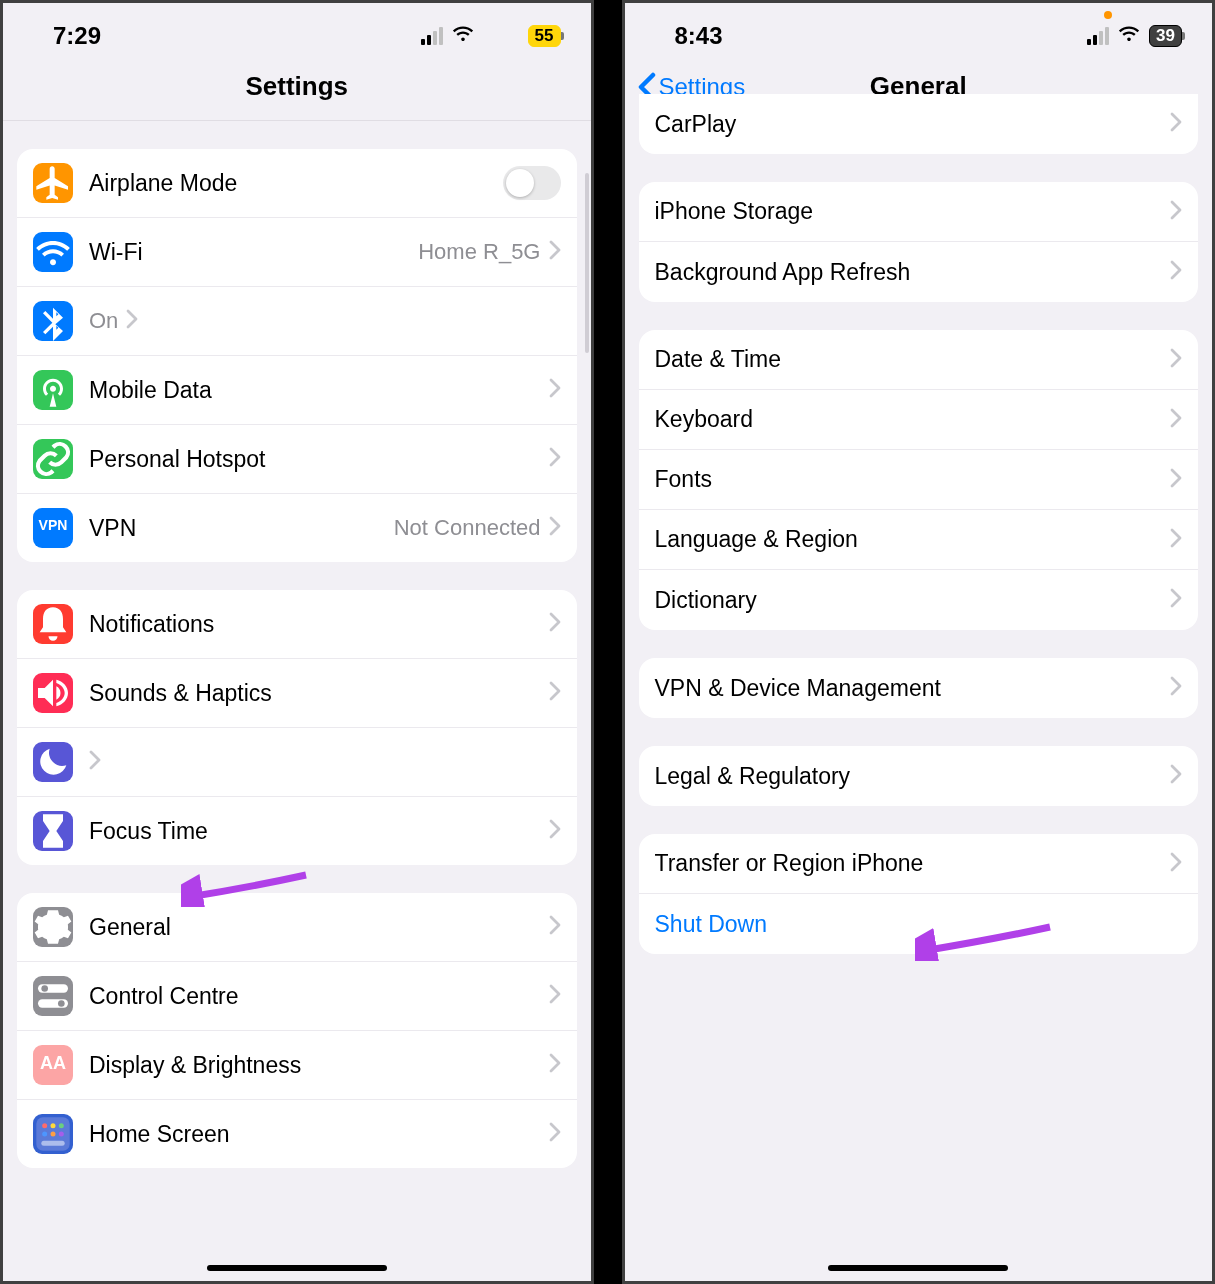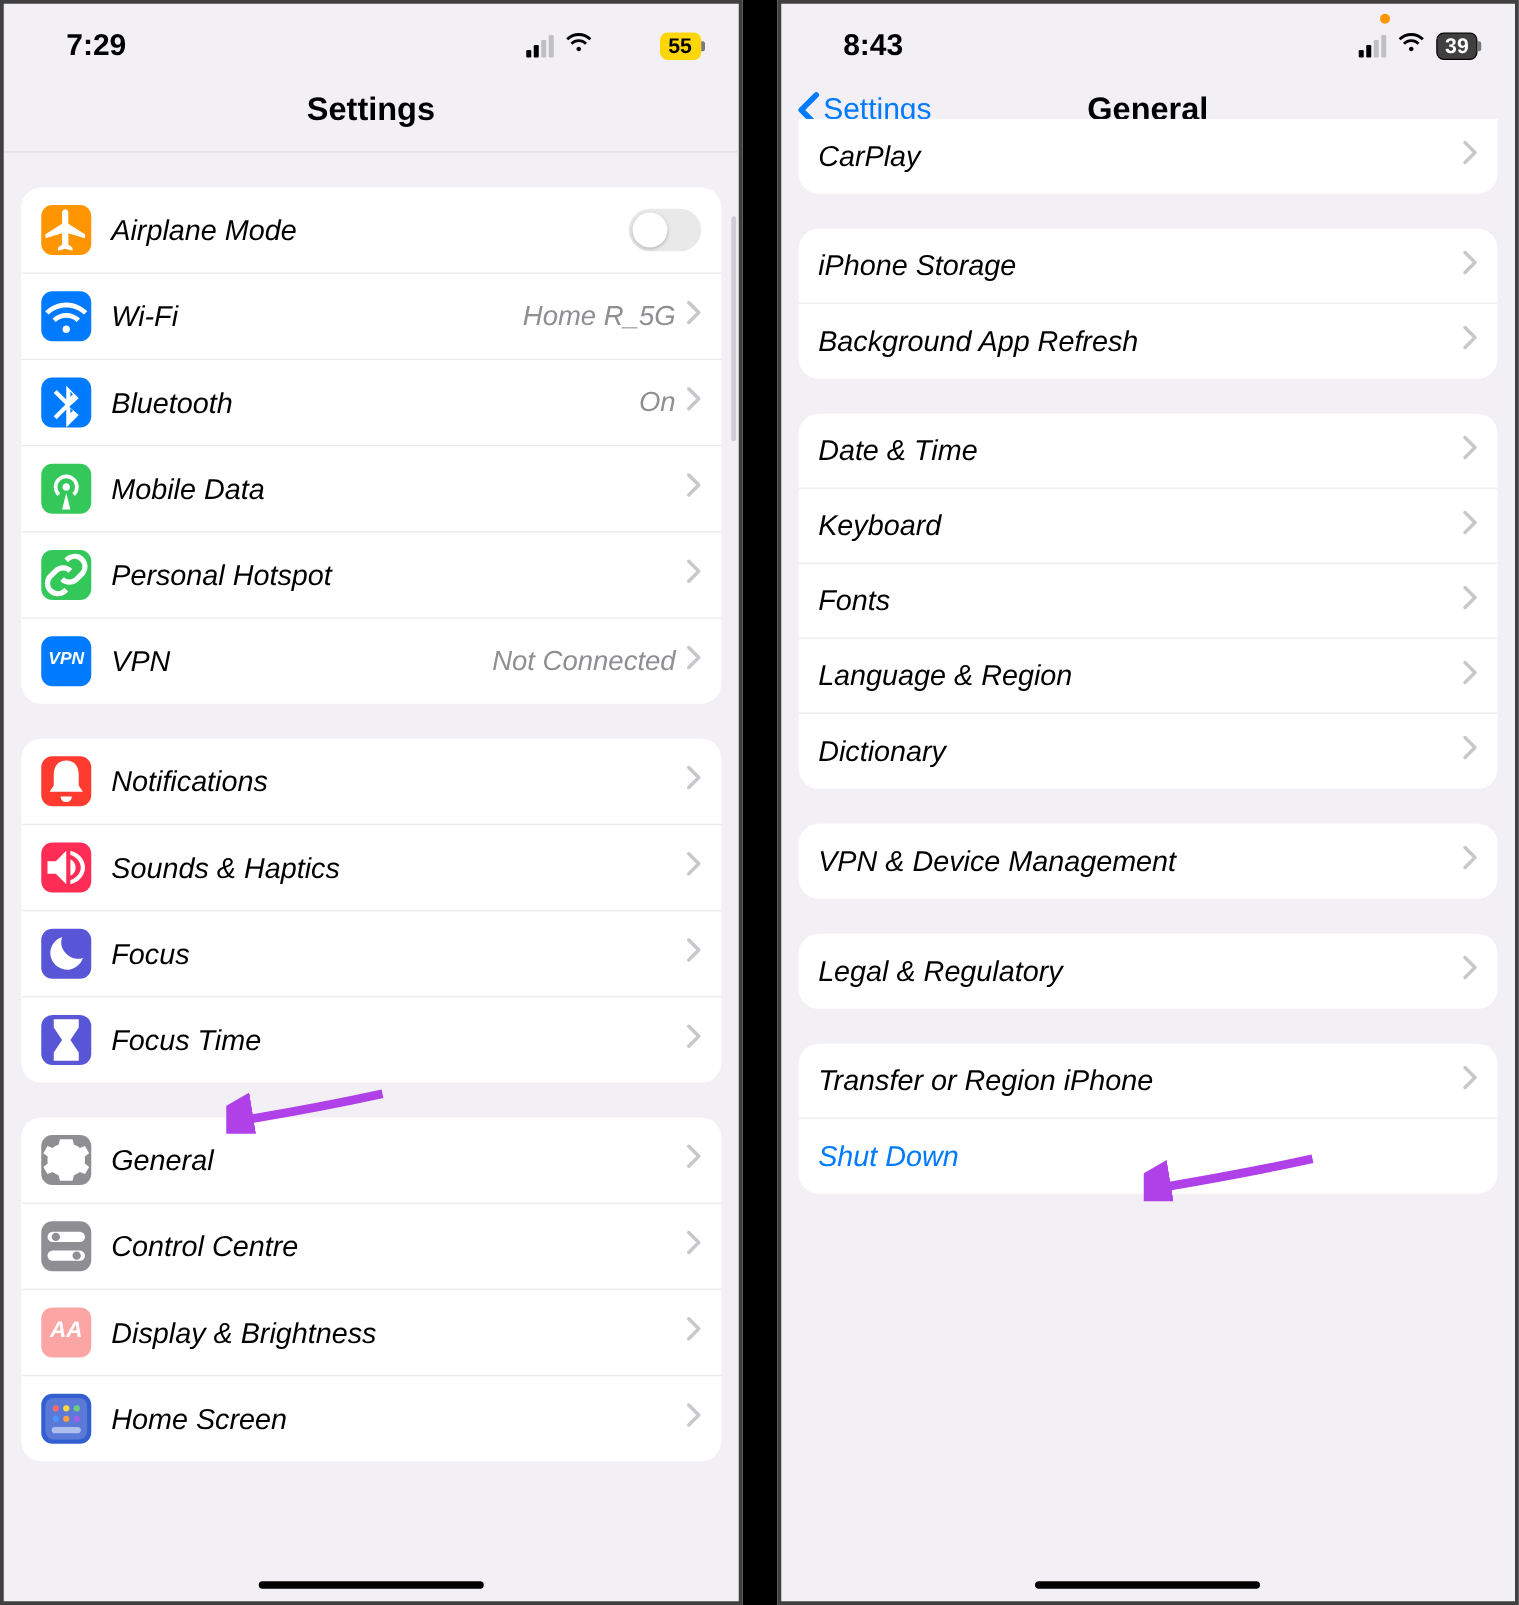--- a/index.html
+++ b/index.html
@@ -56,21 +56,21 @@
   .nav-header.no-border{border-bottom:none;}
   .nav-title { font-size: 26px; font-weight: 700; }
   .nav-back {
     position: absolute; left: 12px; color: #007aff; font-size: 24px;
     display: flex; align-items: center; gap: 2px; font-weight: 400;
   }
   .nav-back svg { width: 20px; height: 30px; }
 
   .scroll-area { overflow-y: hidden; height: calc(100% - 120px); position:relative;}
   .group {
-    background: #fff; margin: 28px 14px 0 14px; border-radius: 16px; overflow: hidden; font-style: italic;
+    background: #fff; margin: 28px 14px 0 14px; border-radius: 16px; overflow: hidden;
   }
   .group.tight-top{margin-top:0; border-top-left-radius:0; border-top-right-radius:0;}
   .row {
     display: flex; align-items: center; padding: 14px 16px;
     border-bottom: 1px solid #ebe9ee; min-height: 60px; position: relative;
   }
   .row:last-child { border-bottom: none; }
   .row .icon {
     width: 40px; height: 40px; border-radius: 9px; margin-right: 16px;
     display: flex; align-items: center; justify-content: center; flex-shrink:0;
@@ -142,21 +142,20 @@
           <div class="chevron"><svg viewBox="0 0 12 20" fill="none" stroke="#c7c7cc" stroke-width="2.8" stroke-linecap="round" stroke-linejoin="round">
               <polyline points="2,2 10,10 2,18"></polyline>
             </svg></div>
         </div>
         <div class="row">
           <div class="icon" style="background: rgb(0, 122, 255);">
             <svg viewBox="0 0 24 24" fill="#fff">
               <path d="M12 2v8.6L7.4 6 6 7.4 11.6 13 6 18.6 7.4 20l4.6-4.6V24l6-6-4.6-4 4.6-4-6-6zm2 4.8L15.2 8 14 9.2V6.8zm0 10.4v-2.4L15.2 16 14 17.2z"></path>
             </svg>
           </div>
-          <div class="label">Bluetooth</div>
           <div class="value">On</div>
           <div class="chevron"><svg viewBox="0 0 12 20" fill="none" stroke="#c7c7cc" stroke-width="2.8" stroke-linecap="round" stroke-linejoin="round">
               <polyline points="2,2 10,10 2,18"></polyline>
             </svg></div>
         </div>
         <div class="row">
           <div class="icon" style="background: rgb(52, 199, 89);">
             <svg viewBox="0 0 24 24" fill="#fff">
               <path d="M12 13c1 0 1.8-.8 1.8-1.8S13 9.4 12 9.4s-1.8.8-1.8 1.8.8 1.8 1.8 1.8zm-4.2-1.8c0-2.3 1.9-4.2 4.2-4.2s4.2 1.9 4.2 4.2c0 1.2-.5 2.2-1.3 3l1.3 1.3c1.1-1.1 1.8-2.6 1.8-4.3 0-3.3-2.7-6-6-6s-6 2.7-6 6c0 1.7.7 3.2 1.8 4.3l1.3-1.3c-.8-.8-1.3-1.8-1.3-3zM12 14l-2 8h4l-2-8z"></path>
             </svg>
@@ -213,21 +212,20 @@
           <div class="chevron"><svg viewBox="0 0 12 20" fill="none" stroke="#c7c7cc" stroke-width="2.8" stroke-linecap="round" stroke-linejoin="round">
               <polyline points="2,2 10,10 2,18"></polyline>
             </svg></div>
         </div>
         <div class="row">
           <div class="icon" style="background: rgb(88, 86, 214);">
             <svg viewBox="0 0 24 24" fill="#fff">
               <path d="M20 14A8 8 0 0 1 10 4a8 8 0 1 0 10 10z"></path>
             </svg>
           </div>
-          <div class="label">Focus</div>
           <div class="chevron"><svg viewBox="0 0 12 20" fill="none" stroke="#c7c7cc" stroke-width="2.8" stroke-linecap="round" stroke-linejoin="round">
               <polyline points="2,2 10,10 2,18"></polyline>
             </svg></div>
         </div>
         <div class="row">
           <div class="icon" style="background: rgb(88, 86, 214);">
             <svg viewBox="0 0 24 24" fill="#fff">
               <path d="M6 2v4l4 6-4 6v4h12v-4l-4-6 4-6V2H6z"></path>
             </svg>
           </div>

